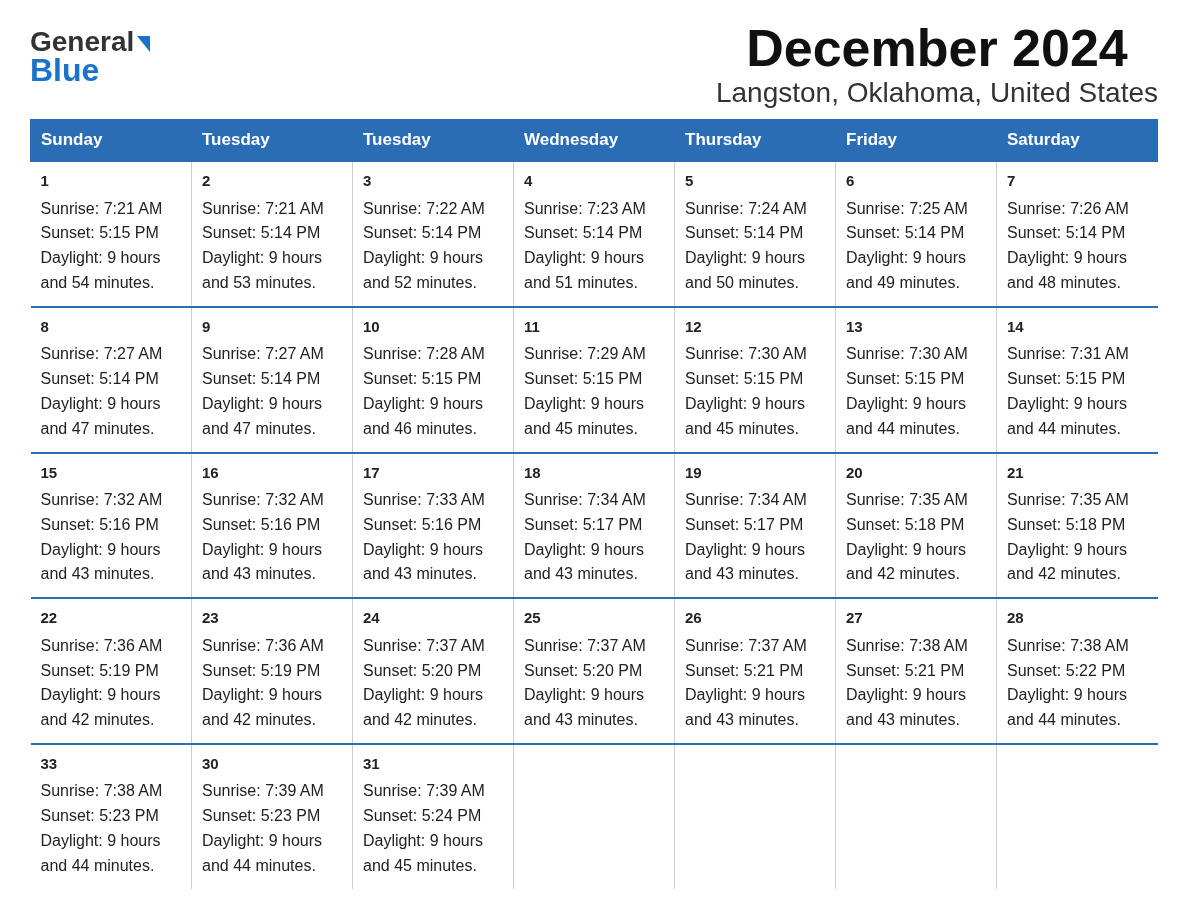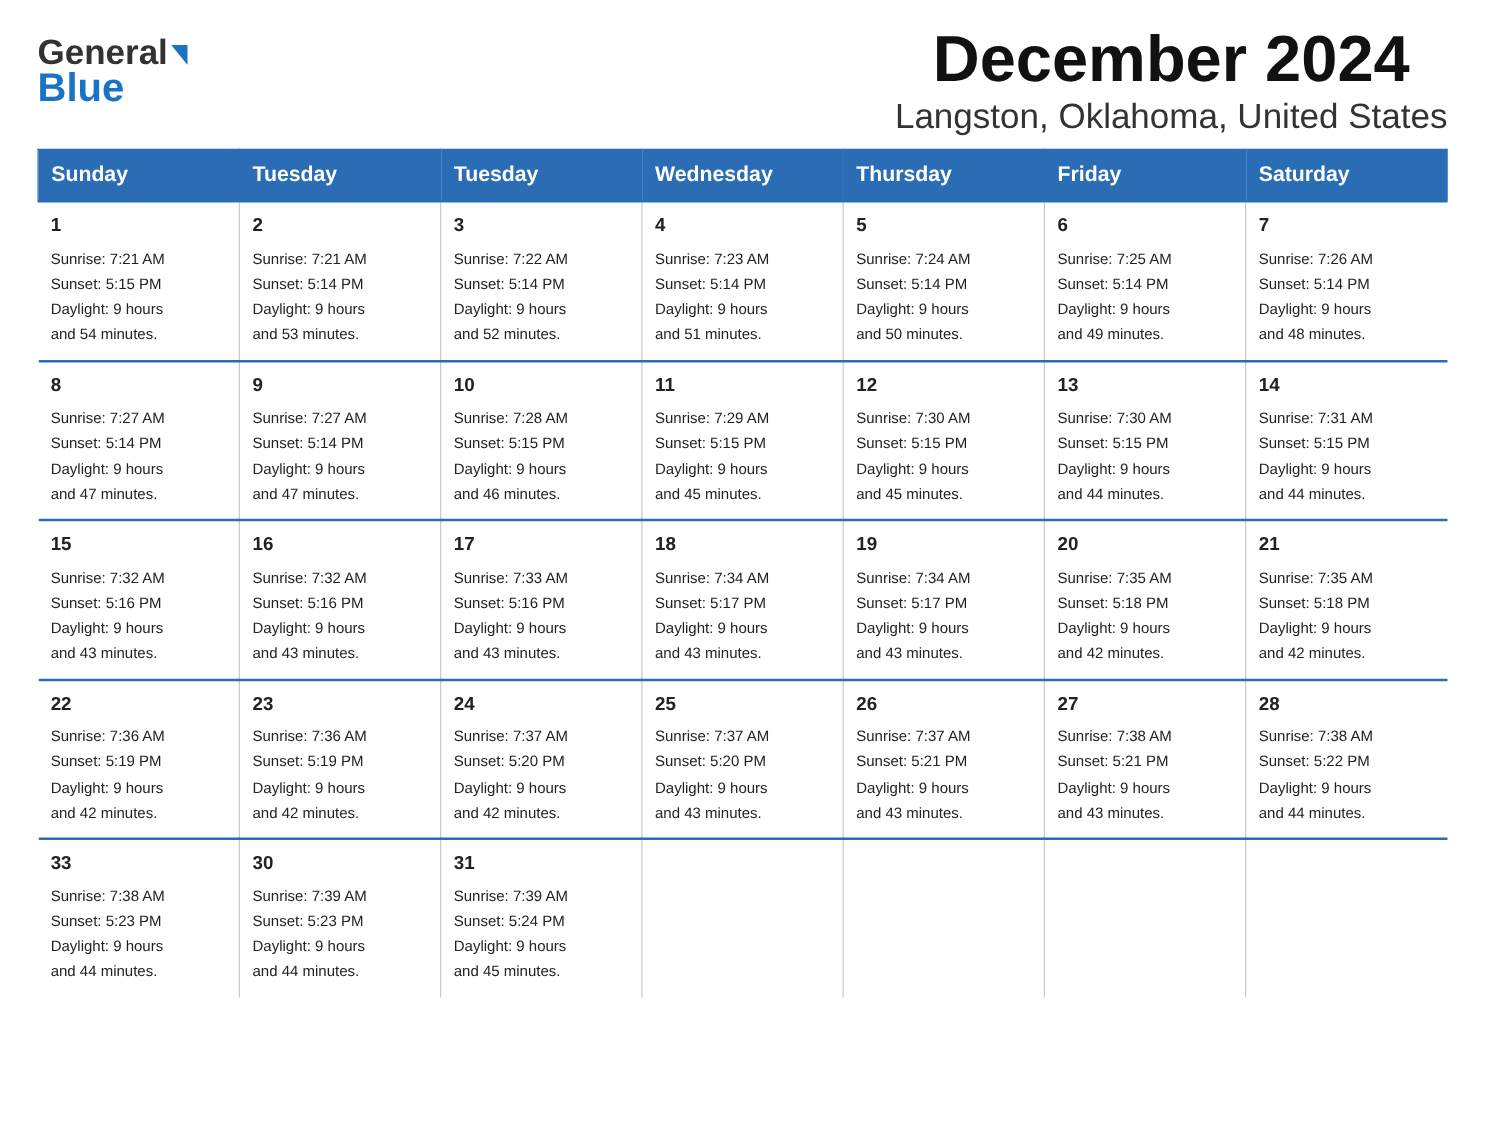--- a/index.html
+++ b/index.html
@@ -84,21 +84,21 @@
       border-right: none;
     }
 
     .day-number {
       font-size: 15px;
       font-weight: bold;
       display: block;
       margin-bottom: 4px;
     }
     .day-info {
-      font-size: 12px;
+      font-size: 16px;
       color: #222;
       line-height: 1.55;
       margin-top: 34px;
     }
   </style>
 </head>
 <body>
 
 <div class="header-row">
   <div class="logo">

